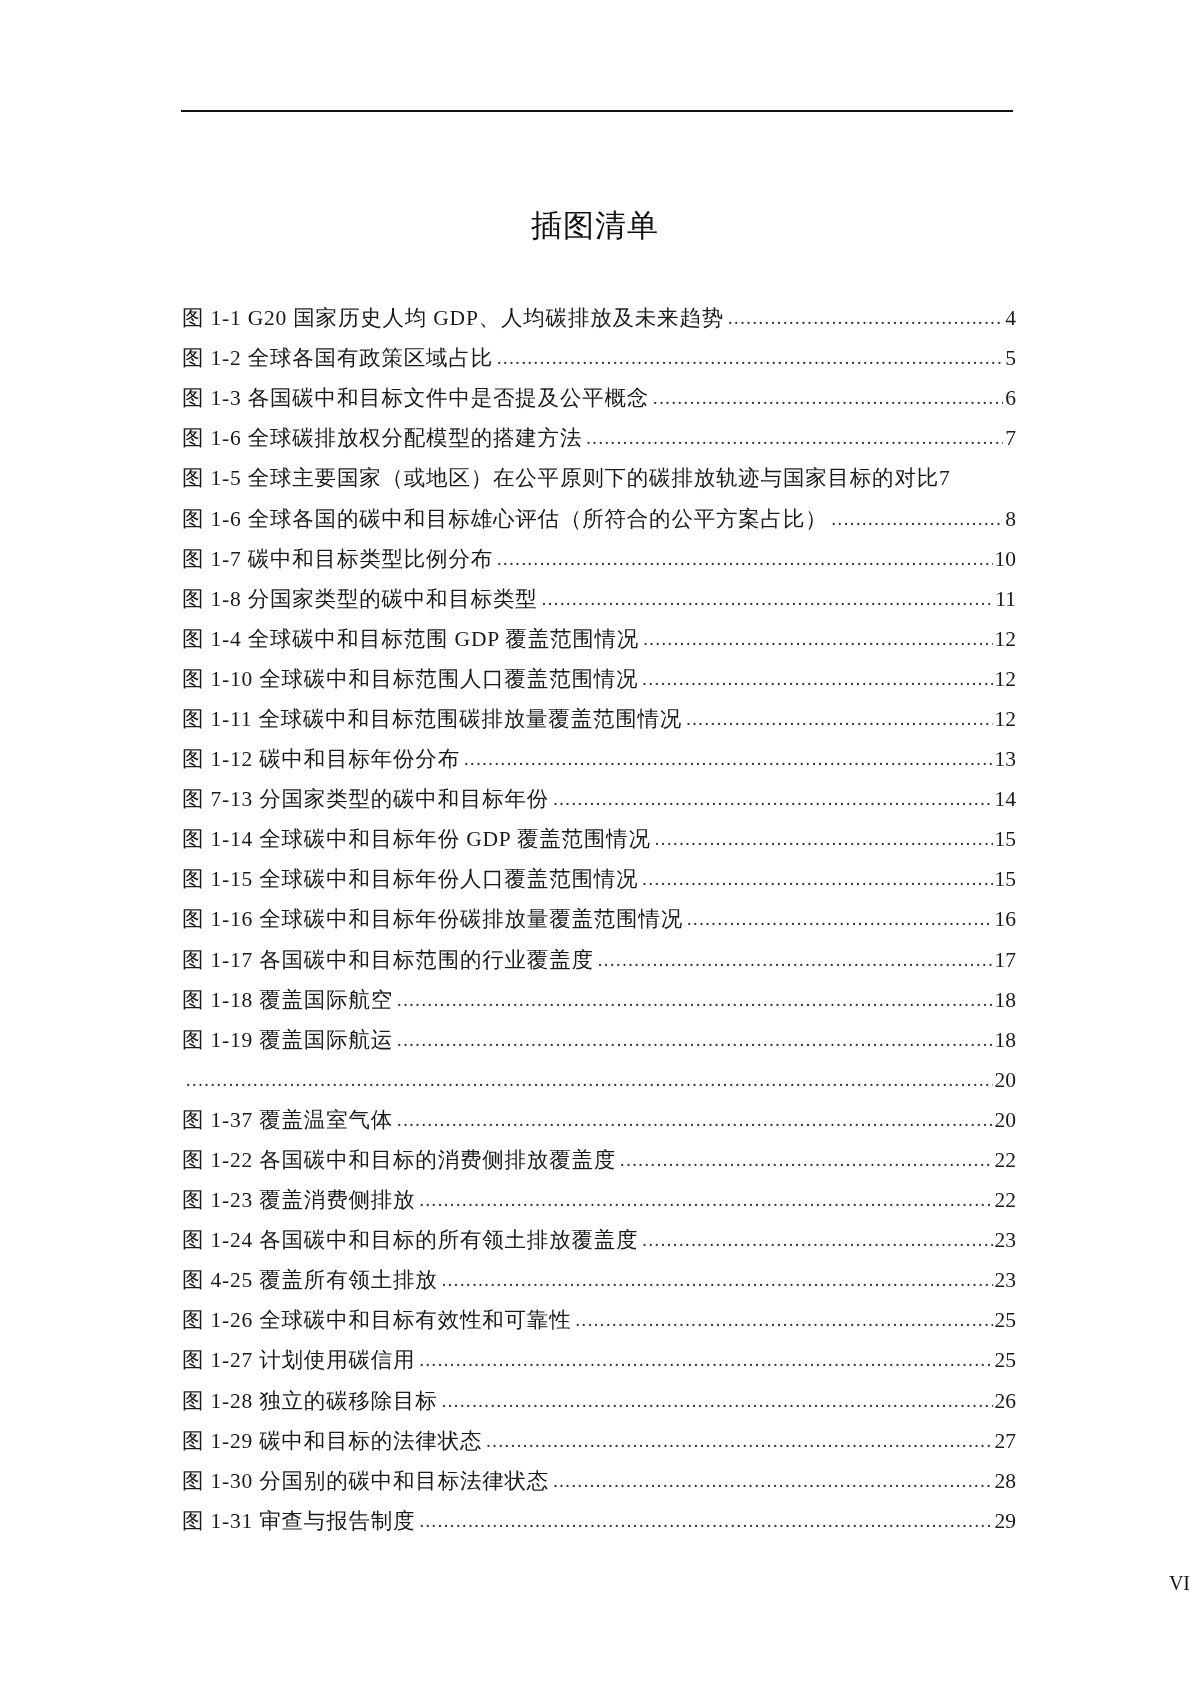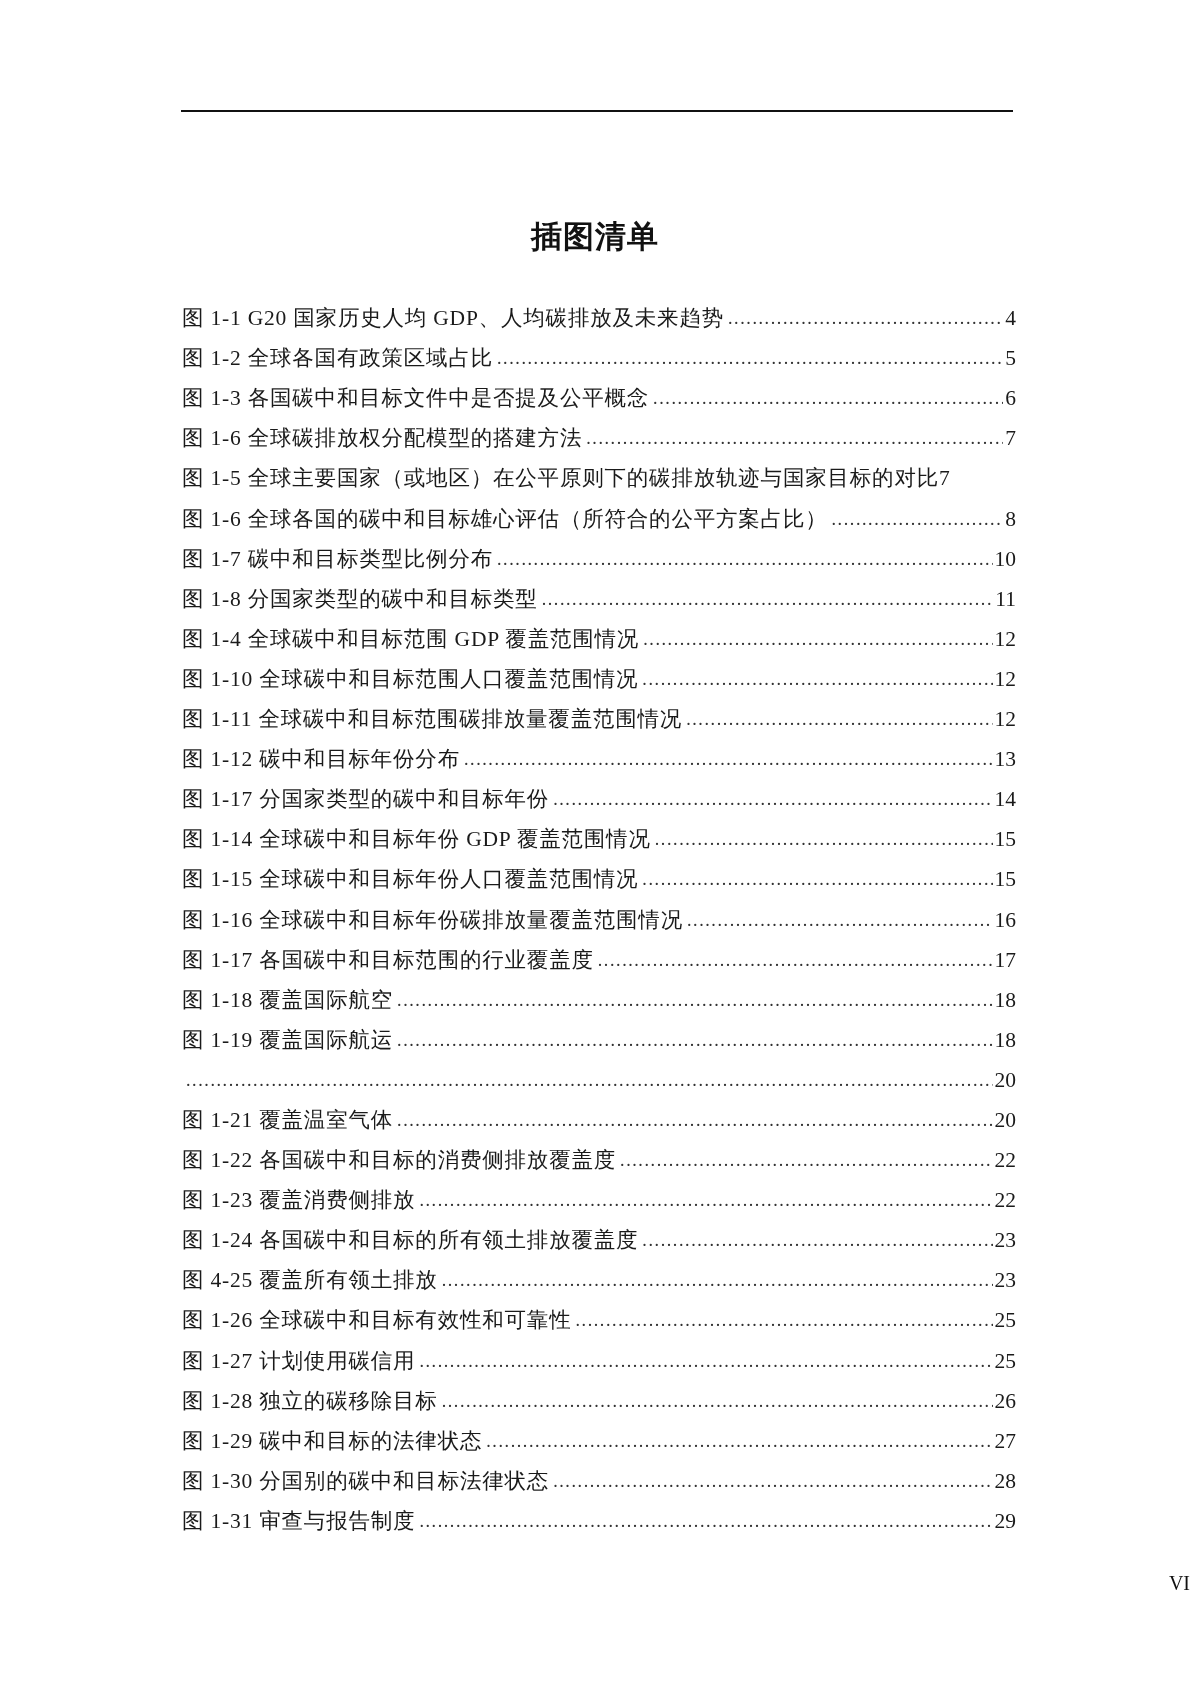--- a/index.html
+++ b/index.html
@@ -13,21 +13,21 @@
     }
     .title {
       position: absolute; left: 0; right: 0; top: 200px; text-align: center;
       font-family: "DejaVu Sans", "Liberation Sans", sans-serif;
       font-size: 31px; letter-spacing: 1px; color: #111;
     }
     .toc {
       position: absolute; left: 182px; top: 298px; width: 834px;
     }
     .toc-row {
-      display: flex; align-items: flex-end; height: 40.1px;
+      display: flex; align-items: center; height: 40.1px;
       font-size: 21.5px; line-height: 40px; white-space: nowrap;
     }
     .toc-label { flex: 0 0 auto; letter-spacing: 0.8px; }
     .toc-leader {
       flex: 1 1 auto; overflow: hidden; margin: 0 2px 0 4px;
       letter-spacing: 1.6px; color: #333; font-size: 18px;
     }
     .toc-leader::before {
       content: "....................................................................................................................................................................................................";
     }
@@ -35,21 +35,21 @@
     .footer {
       position: absolute; left: 0; right: 0; top: 1572px; text-align: right;
       font-size: 20px; color: #111;
     }
   </style>
 </head>
 <body>
 
 <div class="header-rule"></div>
 
-<h1 class="title" style="margin:16px;font-weight:bold;">插图清单</h1>
+<h1 class="title" style="margin:5px;font-weight:normal;">插图清单</h1>
 
 <div class="toc" id="toc">
     <div class="toc-row">
       <span class="toc-label">图 1-1 G20 国家历史人均 GDP、人均碳排放及未来趋势</span>
       <span class="toc-leader"></span>
       <span class="toc-page">4</span>
     </div>
     <div class="toc-row">
       <span class="toc-label">图 1-2  全球各国有政策区域占比</span>
       <span class="toc-leader"></span>
@@ -98,21 +98,21 @@
       <span class="toc-label">图 1-11  全球碳中和目标范围碳排放量覆盖范围情况</span>
       <span class="toc-leader"></span>
       <span class="toc-page">12</span>
     </div>
     <div class="toc-row">
       <span class="toc-label">图 1-12  碳中和目标年份分布</span>
       <span class="toc-leader"></span>
       <span class="toc-page">13</span>
     </div>
     <div class="toc-row">
-      <span class="toc-label">图 1-17  分国家类型的碳中和目标年份</span>
+      <span class="toc-label">图 7-13  分国家类型的碳中和目标年份</span>
       <span class="toc-leader"></span>
       <span class="toc-page">14</span>
     </div>
     <div class="toc-row">
       <span class="toc-label">图 1-14  全球碳中和目标年份 GDP 覆盖范围情况</span>
       <span class="toc-leader"></span>
       <span class="toc-page">15</span>
     </div>
     <div class="toc-row">
       <span class="toc-label">图 1-15  全球碳中和目标年份人口覆盖范围情况</span>
@@ -137,21 +137,21 @@
     <div class="toc-row">
       <span class="toc-label">图 1-19  覆盖国际航运</span>
       <span class="toc-leader"></span>
       <span class="toc-page">18</span>
     </div>
     <div class="toc-row">
       <span class="toc-leader"></span>
       <span class="toc-page">20</span>
     </div>
     <div class="toc-row">
-      <span class="toc-label">图 1-21  覆盖温室气体</span>
+      <span class="toc-label">图 1-37  覆盖温室气体</span>
       <span class="toc-leader"></span>
       <span class="toc-page">20</span>
     </div>
     <div class="toc-row">
       <span class="toc-label">图 1-22  各国碳中和目标的消费侧排放覆盖度</span>
       <span class="toc-leader"></span>
       <span class="toc-page">22</span>
     </div>
     <div class="toc-row">
       <span class="toc-label">图 1-23  覆盖消费侧排放</span>

